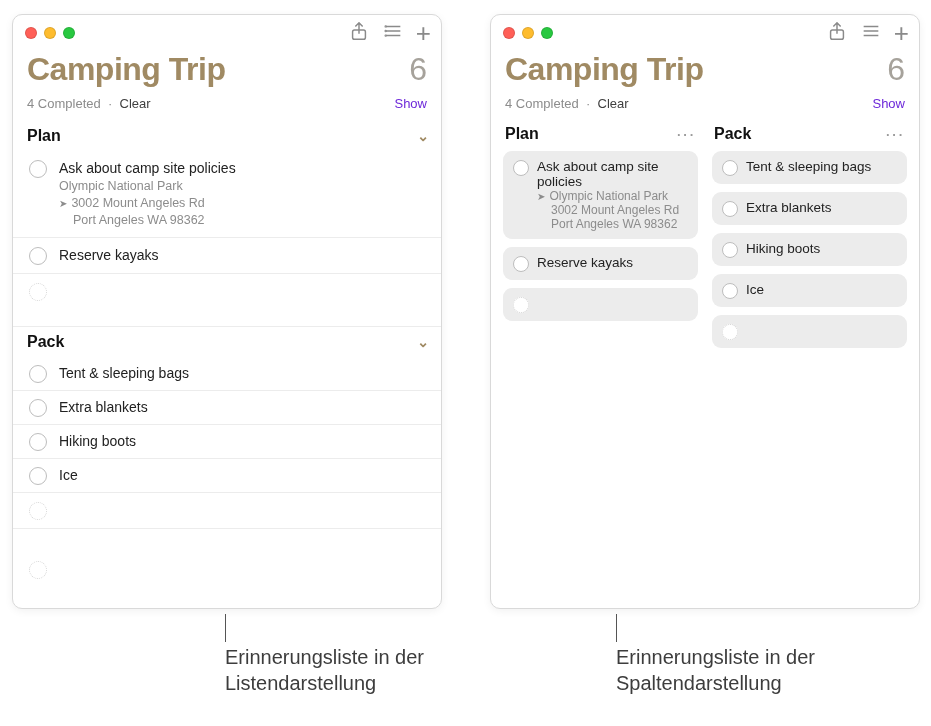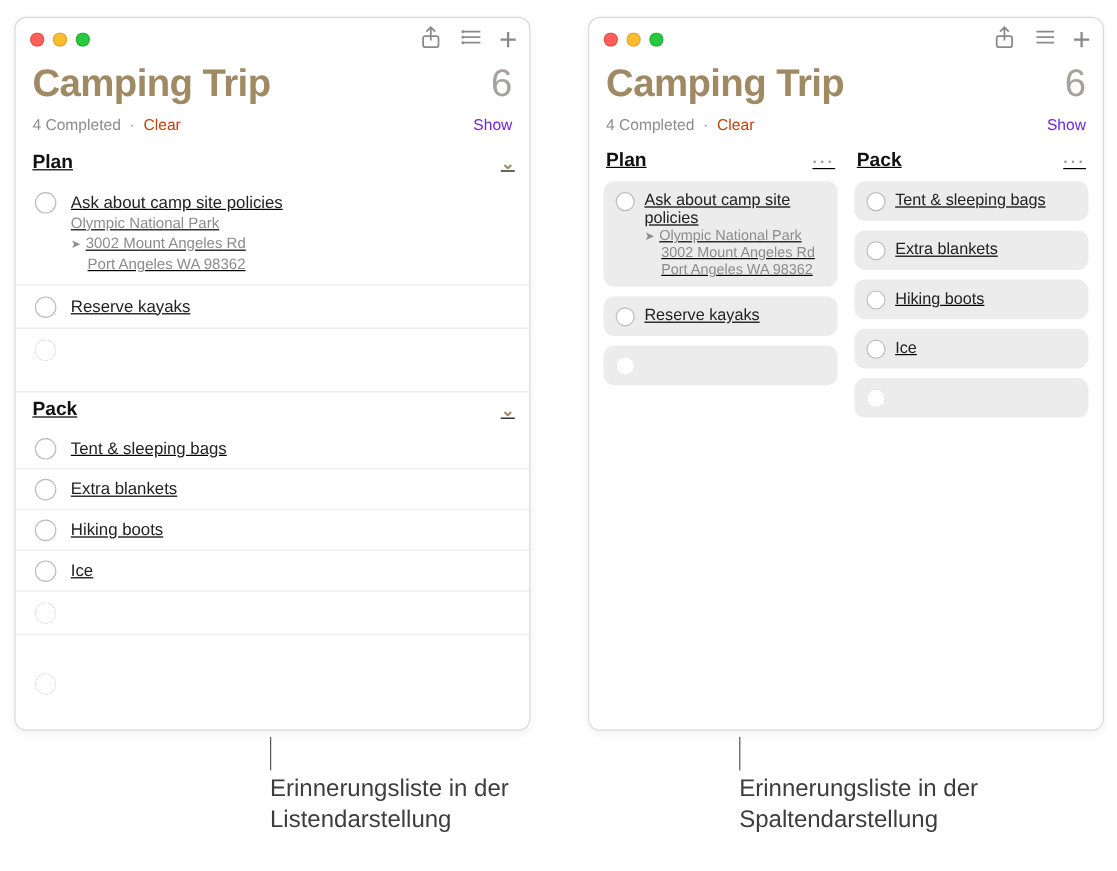--- a/index.html
+++ b/index.html
@@ -24,24 +24,24 @@
   .dot.red{background:#ff5f57}.dot.yellow{background:#febc2e}.dot.green{background:#28c840}
   .tb-actions { display:flex; gap:12px; align-items:center; color:#8a8a8a; }
   .tb-actions svg { width:22px; height:22px; stroke:#8a8a8a; fill:none; stroke-width:1.6; }
   .plus{font-size:26px; line-height:18px; color:#8a8a8a; font-weight:300;}
 
   .list-header { padding: 0 14px 4px 14px; display:flex; justify-content:space-between; align-items:center; }
   .list-title { font-size:32px; font-weight:700; color:#a08a63; letter-spacing:-0.5px; }
   .list-count { font-size:32px; font-weight:400; color:#a6a29b; }
 
   .meta-row { padding: 4px 14px 10px 14px; display:flex; justify-content:space-between; font-size:13px; color:#8c8c8c; }
-  .clear { color:#c2410c; }
+  .clear { color:#404040; }
   .show  { color:#6d28d9; }
 
-  .content { flex:1; overflow:auto;text-decoration:underline; }
+  .content { flex:1; overflow:auto; }
 
   
   .section-head { display:flex; justify-content:space-between; align-items:center; padding:6px 12px 6px 14px; font-weight:700; font-size:16px; color:#111; }
   .chev { color:#a08a63; font-size:14px; }
   .row { display:flex; align-items:flex-start; gap:12px; padding:8px 14px 8px 16px; border-bottom:1px solid #ececec; }
   .row.no-border{border-bottom:none;}
   .circle { flex:0 0 18px; width:18px; height:18px; border:1.5px solid #bdbdbd; border-radius:50%; margin-top:1px; background:#fff;}
   .circle.dotted{border:1.5px dotted #d5d5d5;}
   .row-body { font-size:14px; color:#222; line-height:1.35; }
   .sub { color:#8c8c8c; font-size:12.5px; }

